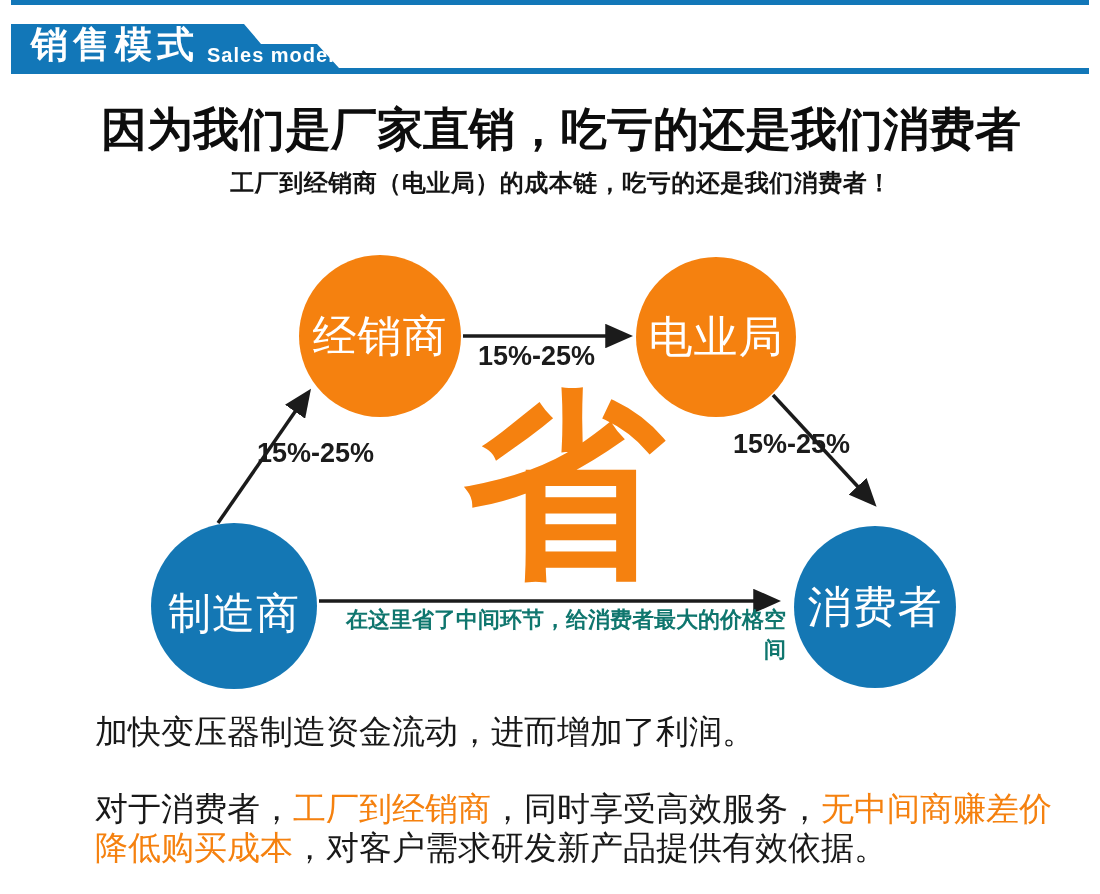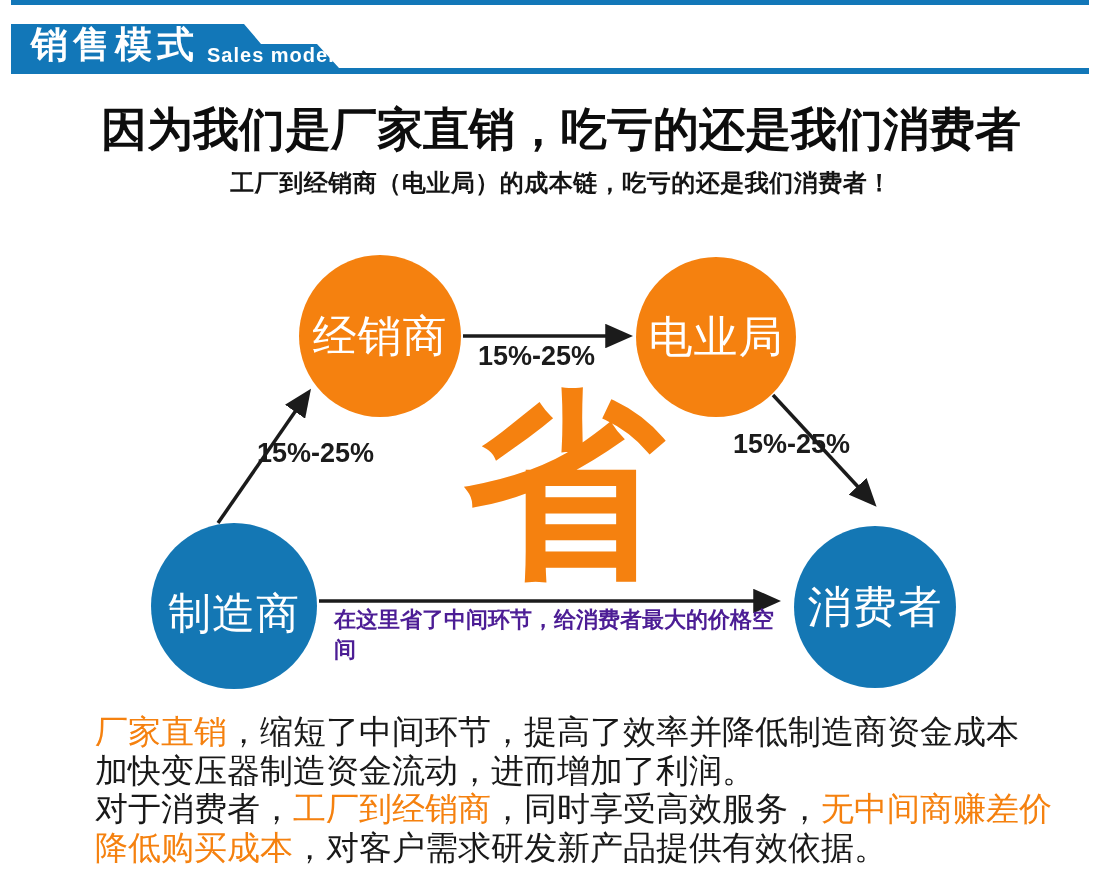--- a/index.html
+++ b/index.html
@@ -46,22 +46,22 @@
   .node-manufacturer .node-label{font-size:43px;margin-top:16px;}
   .node-consumer{left:783px;top:526px;width:162px;height:162px;}
   .percent-label{
     position:absolute;width:130px;
     font-size:27px;font-weight:bold;color:#1b1b1b;
   }
   .percent-a{left:246px;top:438px;}
   .percent-b{left:467px;top:341px;}
   .percent-c{left:722px;top:429px;}
   .diagram-caption{
-    position:absolute;left:323px;top:605px;width:452px;text-align:left;
-    font-size:22px;font-weight:bold;color:#4c1d95;
+    position:absolute;left:323px;top:605px;width:452px;text-align:right;
+    font-size:22px;font-weight:bold;color:#0f766e;
   }
   .save-char{
     position:absolute;left:453px;top:386px;width:200px;height:205px;
     text-align:center;line-height:1.0;
     font-size:200px;font-weight:bold;color:#f5810f;
   }
   
   .para{
     position:absolute;left:84px;width:960px;
     font-size:33px;line-height:39px;color:#191919;font-weight:500;
@@ -110,21 +110,20 @@
   </div>
 
   <div class="percent-label percent-a">15%-25%</div>
   <div class="percent-label percent-b">15%-25%</div>
   <div class="percent-label percent-c">15%-25%</div>
   <div class="diagram-caption">在这里省了中间环节，给消费者最大的价格空间</div>
 
   <div class="save-char">省</div>
 
   <div class="para para-1">
-    <div><span class="hl">厂家直销</span><span>，缩短了中间环节，提高了效率并降低制造商资金成本</span></div>
     <div>加快变压器制造资金流动，进而增加了利润。</div>
   </div>
 
   <div class="para para-2">
     <div><span>对于消费者，</span><span class="hl">工厂到经销商</span><span>，同时享受高效服务，</span><span class="hl">无中间商赚差价</span></div>
     <div><span class="hl">降低购买成本</span><span>，对客户需求研发新产品提供有效依据。</span></div>
   </div>
 
 </div>
 

